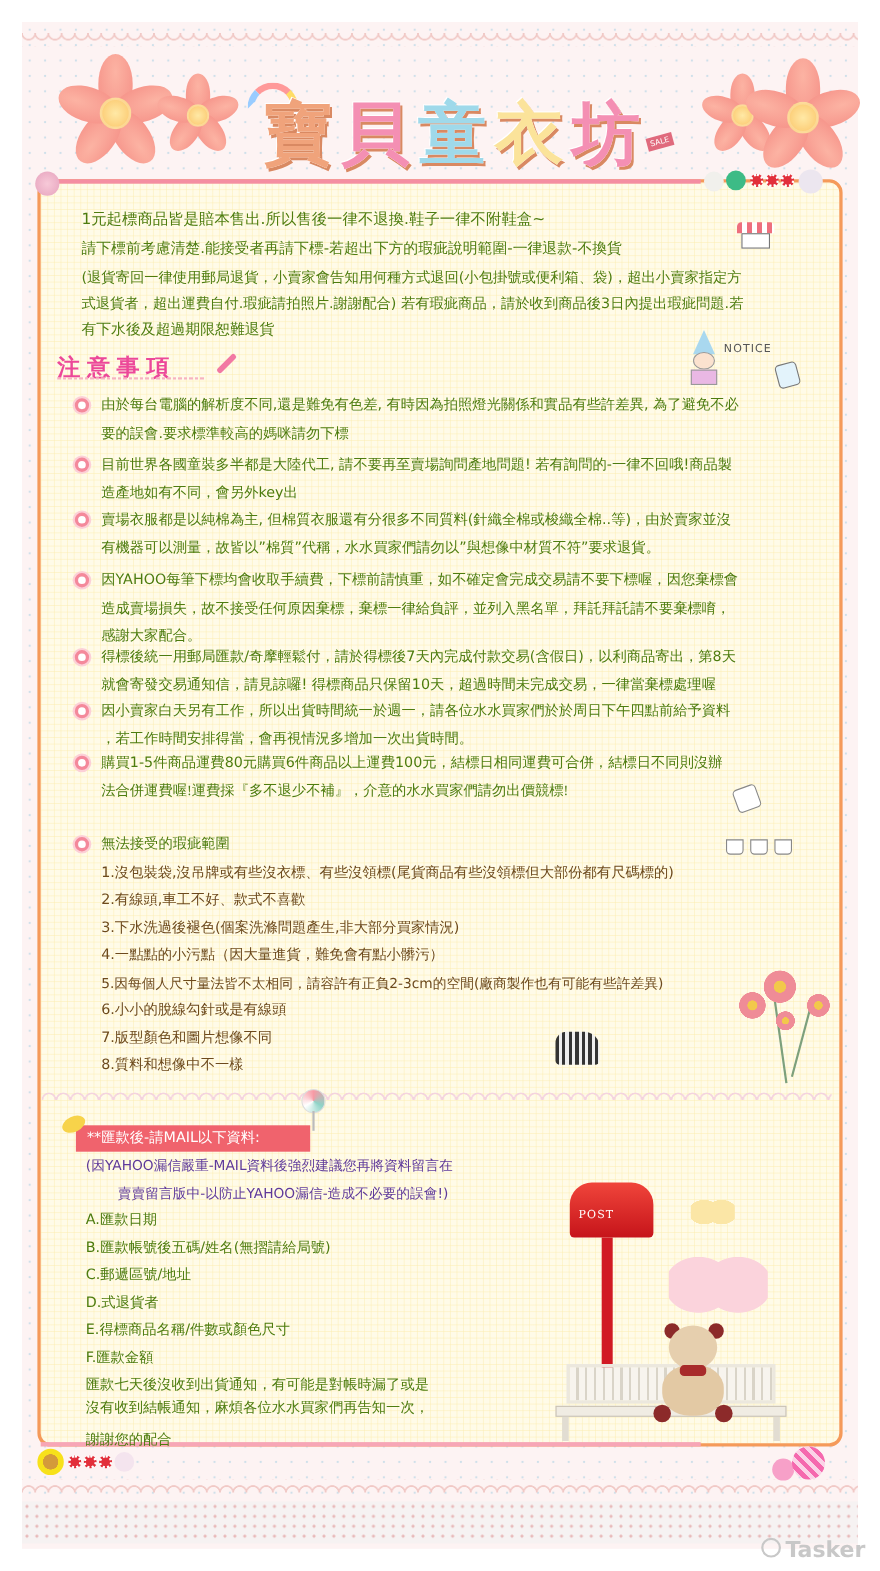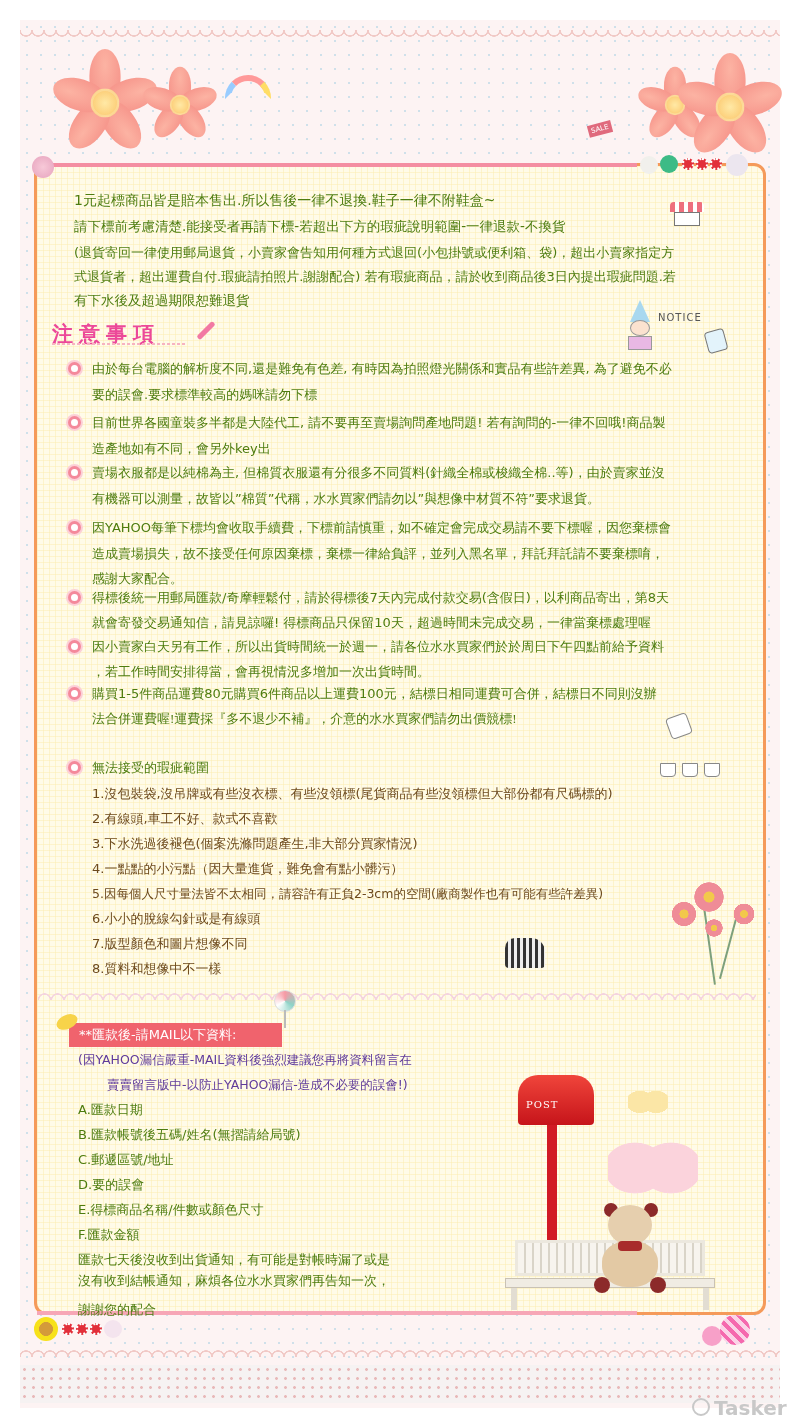--- a/index.html
+++ b/index.html
@@ -196,20 +196,23 @@
     </div>
     <div class="petal-flower" style="left:665px;top:22px;transform:scale(1.2);">
       <span style="transform:rotate(0deg)"></span>
         <span style="transform:rotate(72deg)"></span>
         <span style="transform:rotate(144deg)"></span>
         <span style="transform:rotate(216deg)"></span>
         <span style="transform:rotate(288deg)"></span>
         <div class="c"></div>
     </div>
     <div class="rainbow"></div>
+    <div class="logo-title">
+      <span class="ch c1">寶</span><span class="ch c2">貝</span><span class="ch c3">童</span><span class="ch c4">衣</span><span class="ch c5">坊</span>
+    </div>
     <div class="sale-tag">SALE</div>
   </div>
 
   <div class="box">
     <div class="box-top-strip"></div>
     <div class="box-bottom-strip"></div>
   </div>
 
   <div class="deco-btn" style="left:12px;top:136px;background:radial-gradient(circle,#f7c9d8,#e6a2bd);"></div>
   <div class="deco-btn" style="left:620px;top:136px;width:18px;height:18px;background:#f1f0ec;"></div>
@@ -312,21 +315,21 @@
 <div class="lollipop-stick"></div>
 
 <div class="pay-banner">**匯款後-請MAIL以下資料:</div>
 <div class="candy"></div>
 
 <div class="txt purple" style="left:78px;top:1047px;font-size:12.5px;">(因YAHOO漏信嚴重-MAIL資料後強烈建議您再將資料留言在</div>
 <div class="txt purple" style="left:78px;top:1072px;font-size:12.5px;margin-left:29px;">賣賣留言版中-以防止YAHOO漏信-造成不必要的誤會!)</div>
 <div class="txt red" style="left:78px;top:1097px;font-size:13px;">A.匯款日期</div>
 <div class="txt red" style="left:78px;top:1122px;font-size:13px;">B.匯款帳號後五碼/姓名(無摺請給局號)</div>
 <div class="txt red" style="left:78px;top:1147px;font-size:13px;">C.郵遞區號/地址</div>
-<div class="txt red" style="left:78px;top:1172px;font-size:13px;">D.要的誤會</div>
+<div class="txt red" style="left:78px;top:1172px;font-size:13px;">D.式退貨者</div>
 <div class="txt red" style="left:78px;top:1197px;font-size:13px;">E.得標商品名稱/件數或顏色尺寸</div>
 <div class="txt red" style="left:78px;top:1222px;font-size:13px;">F.匯款金額</div>
 <div class="txt red" style="left:78px;top:1247px;font-size:13px;">匯款七天後沒收到出貨通知，有可能是對帳時漏了或是</div>
 <div class="txt red" style="left:78px;top:1268px;font-size:13px;">沒有收到結帳通知，麻煩各位水水買家們再告知一次，</div>
 <div class="txt red" style="left:78px;top:1297px;font-size:13px;">謝謝您的配合</div>
 
 <div class="heart" style="left:628px;top:1090px;width:40px;height:34px;background:radial-gradient(ellipse at 30% 35%, #fbe6a6 0 35%, transparent 36%),radial-gradient(ellipse at 70% 35%, #fbe6a6 0 35%, transparent 36%);"></div>
 <div class="heart" style="left:608px;top:1140px;width:90px;height:80px;background:radial-gradient(ellipse at 30% 35%, #fbd3dc 0 34%, transparent 35%),radial-gradient(ellipse at 70% 35%, #fbd3dc 0 34%, transparent 35%),linear-gradient(to bottom, transparent 40%, transparent 40%);"></div>
 <div class="mailbox">
   <div class="mailbox-label">POST</div>

